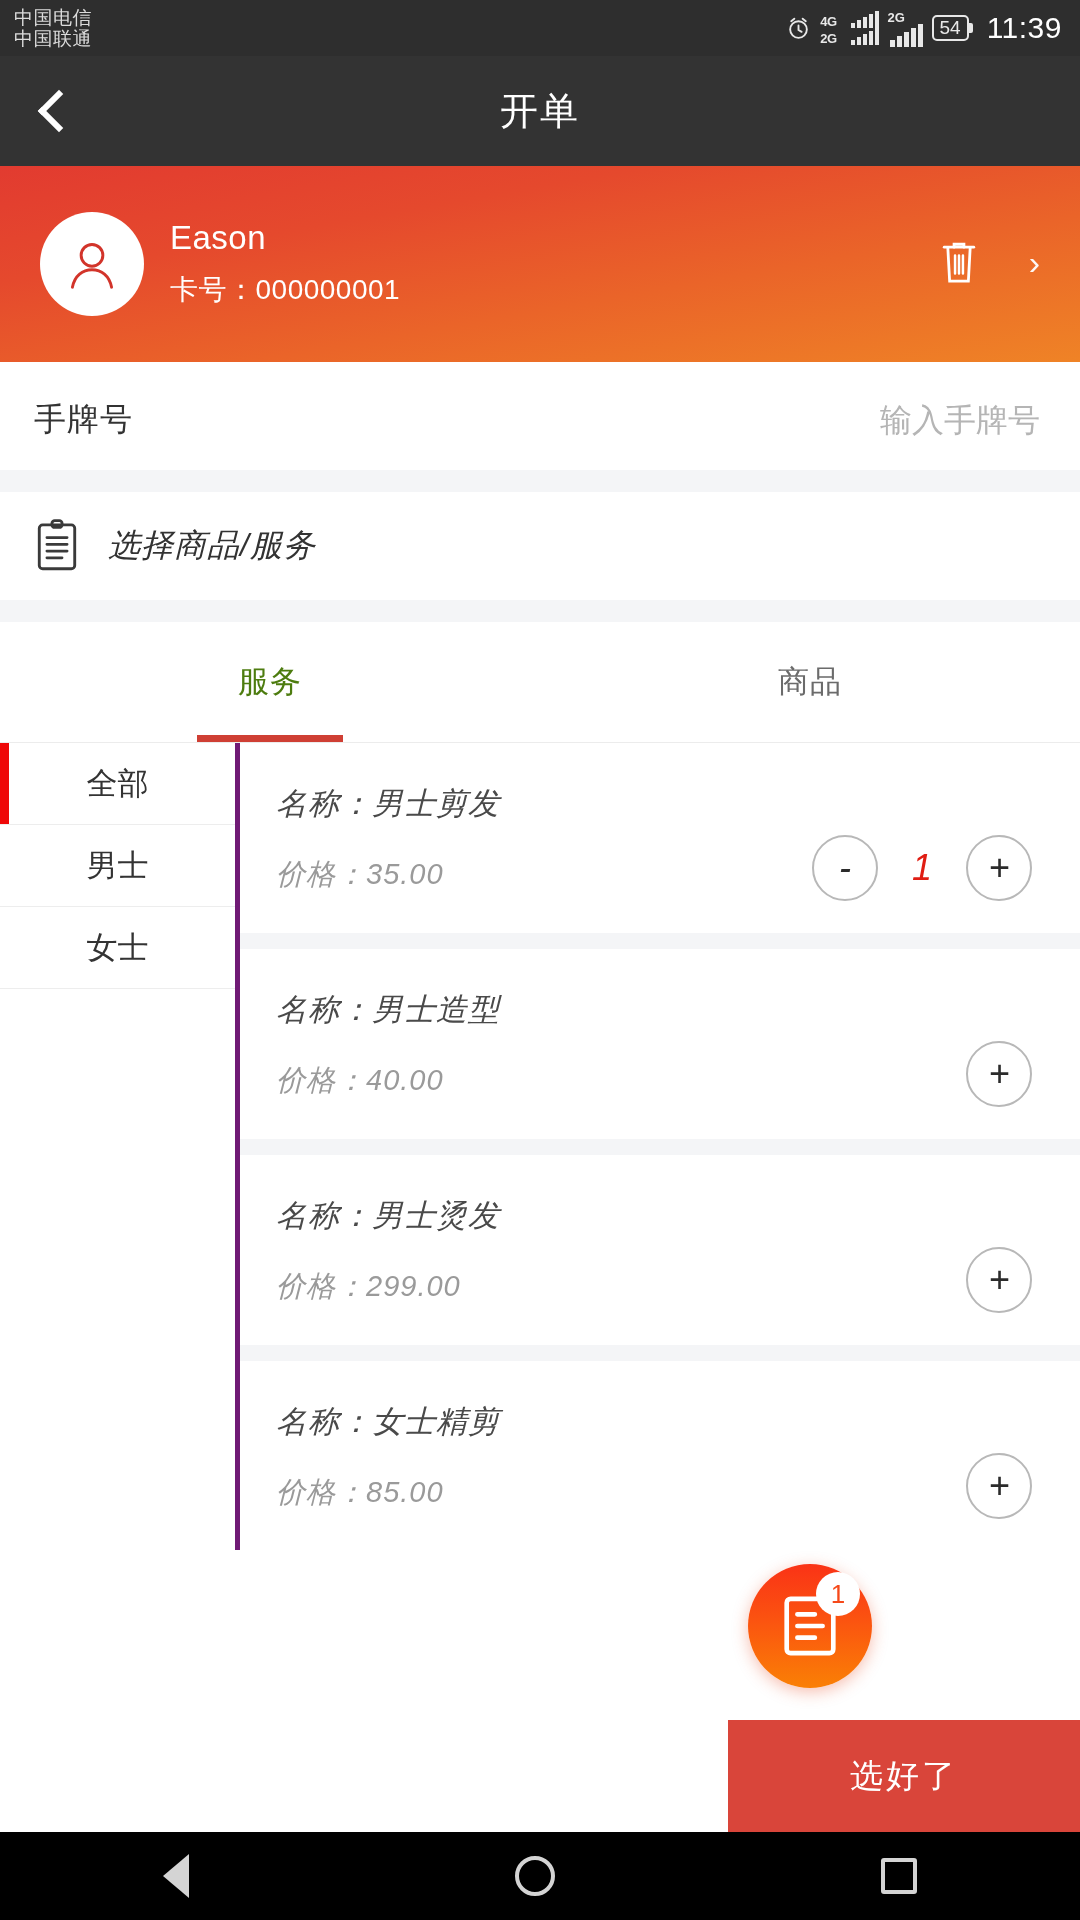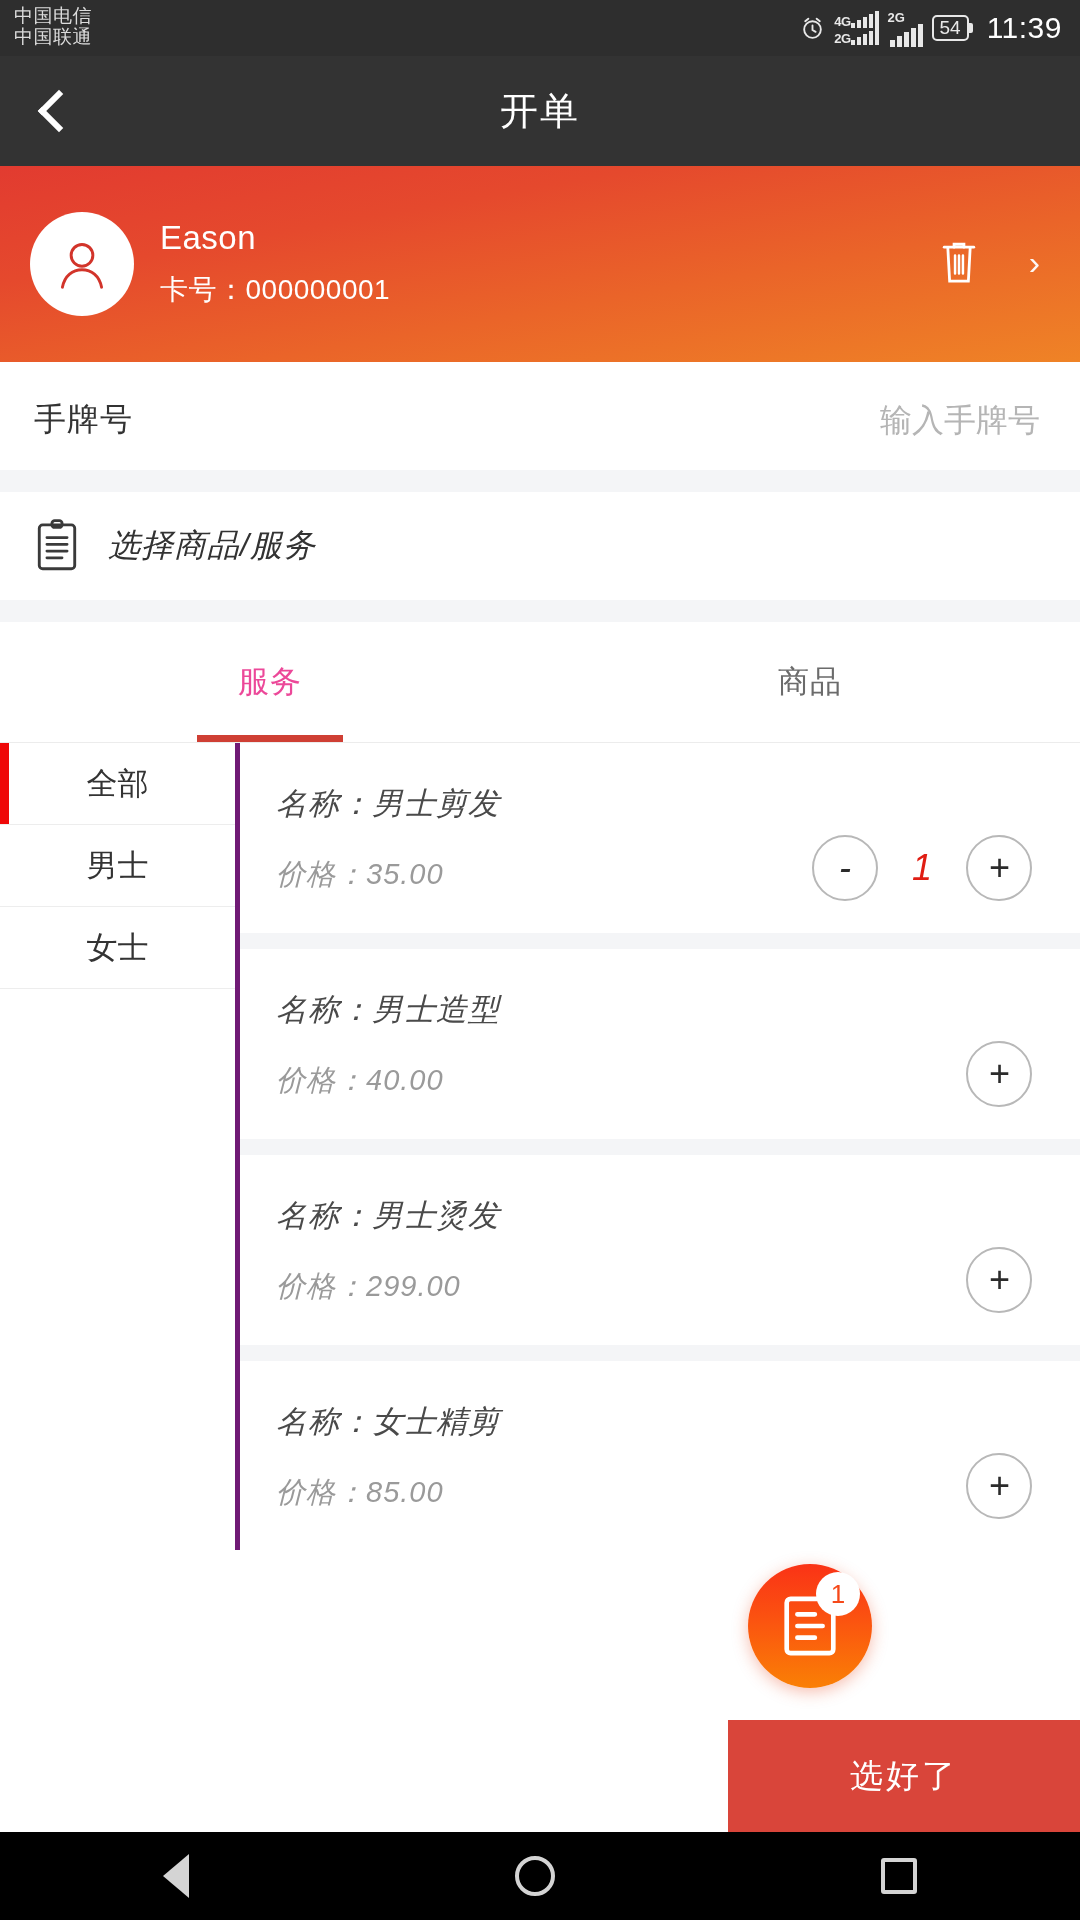--- a/index.html
+++ b/index.html
@@ -10,26 +10,26 @@
     overflow:hidden;
   }
   #app { position:relative; width:1080px; height:1920px; background:#fff; }
 
   
   .statusbar {
     height:56px; background:#2e2e2e; color:#e8e8e8;
     display:flex; align-items:center; justify-content:space-between;
     padding:0 18px 0 14px;
   }
-  .carriers { display:flex; flex-direction:column; line-height:1.12;font-family:Liberation Mono, monospace; }
+  .carriers { display:flex; flex-direction:column; line-height:1.12; }
   .carriers span { font-size:19px; color:#dcdcdc; letter-spacing:.5px; }
   .status-right { display:flex; align-items:center; gap:9px; }
   .alarm-ic { width:25px; height:25px; }
   .netgroup { display:flex; flex-direction:column; align-items:flex-start; line-height:1; }
-  .net-stack { display:flex; align-items:flex-end; gap:0; }
+  .net-stack { display:flex; align-items:flex-end; gap:14px; }
   .net-lbl { font-size:13px; font-weight:bold; color:#e8e8e8; letter-spacing:-.5px; }
   .bars { display:flex; align-items:flex-end; gap:2px; height:17px; }
   .bars i { display:block; width:4px; background:#e8e8e8; }
   .bars i:nth-child(1){height:5px}.bars i:nth-child(2){height:8px}
   .bars i:nth-child(3){height:11px}.bars i:nth-child(4){height:14px}
   .bars i:nth-child(5){height:17px}
   .sig2 { display:flex; align-items:flex-end; gap:2px; height:22px; margin-left:2px;}
   .sig2 i { display:block; width:5px; background:#e8e8e8; }
   .sig2 i:nth-child(1){height:7px}.sig2 i:nth-child(2){height:11px}
   .sig2 i:nth-child(3){height:15px}.sig2 i:nth-child(4){height:19px}
@@ -54,21 +54,21 @@
   .back-btn { position:absolute; left:0; top:0; height:110px; width:110px;
     display:flex; align-items:center; justify-content:center; }
   .chev { width:30px; height:30px; border-left:6px solid #fff; border-bottom:6px solid #fff;
     transform:rotate(45deg); margin-left:8px; }
   .title { color:#fff; font-size:38px; letter-spacing:2px; }
 
   
   .member {
     height:196px; position:relative; display:flex; align-items:center;
     background:linear-gradient(170deg,#e23b30 0%,#e5492d 30%,#ea6429 62%,#ef8326 100%);
-    padding:0 40px 0 30px;
+    padding:0 40px 0 40px;
   }
   .avatar {
     width:104px; height:104px; border-radius:50%; background:#fff;
     display:flex; align-items:center; justify-content:center; flex:0 0 auto;
   }
   .avatar svg { width:58px; height:58px; }
   .m-info { margin-left:26px; display:flex; flex-direction:column; justify-content:center; gap:14px; }
   .m-name { color:#fff; font-size:33px; letter-spacing:.5px; }
   .m-line { color:#fff; font-size:28px; letter-spacing:.5px; }
   .m-actions { margin-left:auto; display:flex; align-items:center; gap:50px; padding-bottom:4px; }
@@ -90,21 +90,21 @@
 
   
   .row-select { height:108px; background:#fff; display:flex; align-items:center; padding:0 34px;font-style:italic; }
   .clipboard { width:46px; height:54px; flex:0 0 auto; }
   .sel-label { font-size:32px; color:#333; margin-left:28px; letter-spacing:1px; }
 
   
   .tabs { height:120px; background:#fff; display:flex; }
   .tab { flex:1; display:flex; align-items:center; justify-content:center;
     position:relative; font-size:31px; color:#6b6b6b; letter-spacing:1px; }
-  .tab.active { color:#ec4899; }
+  .tab.active { color:#4d7c0f; }
   .tab.active::after {
     content:""; position:absolute; bottom:0; left:50%; transform:translateX(-50%);
     width:146px; height:7px; background:#cf3f34;
   }
 
   
   .split { display:flex; height:808px; border-top:1px solid #ececec; }
   .cats { width:240px; background:#fff; border-right:5px solid #701a75; flex:0 0 auto; }
   .cat { height:82px; display:flex; align-items:center; justify-content:center;
     font-size:31px; color:#333; position:relative; border-bottom:1px solid #ededed; }

